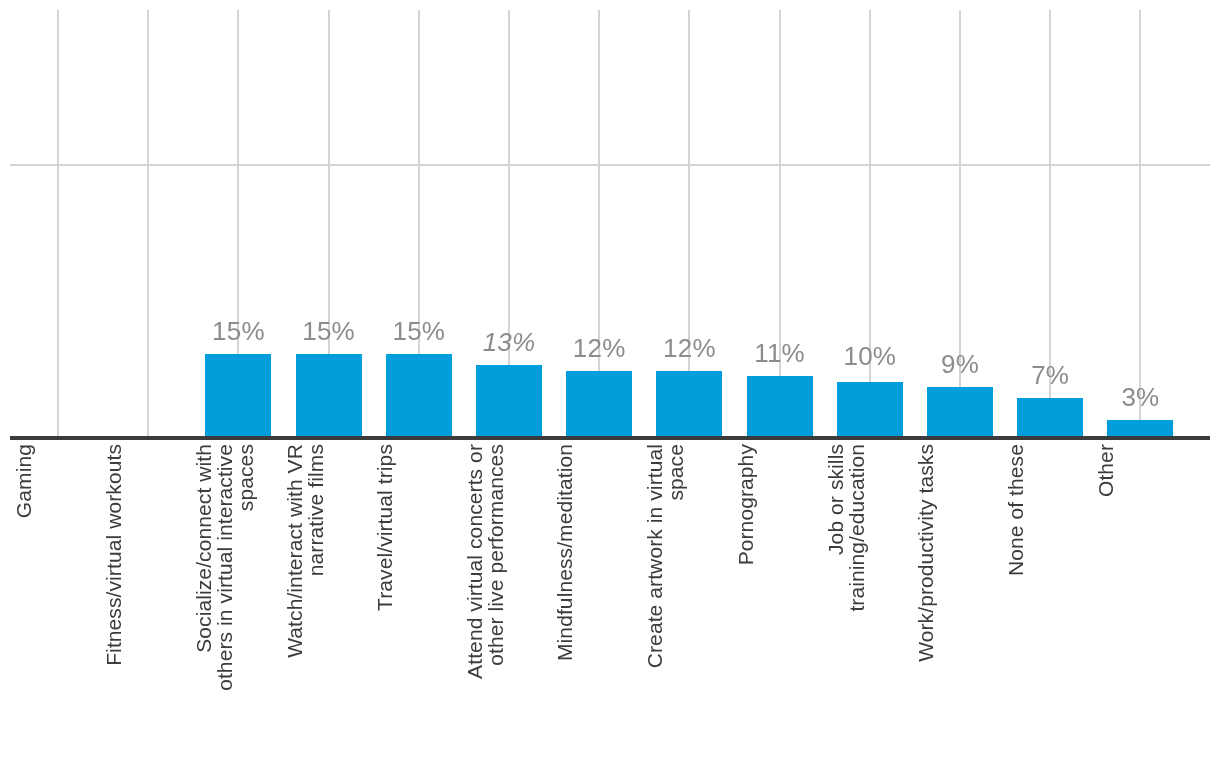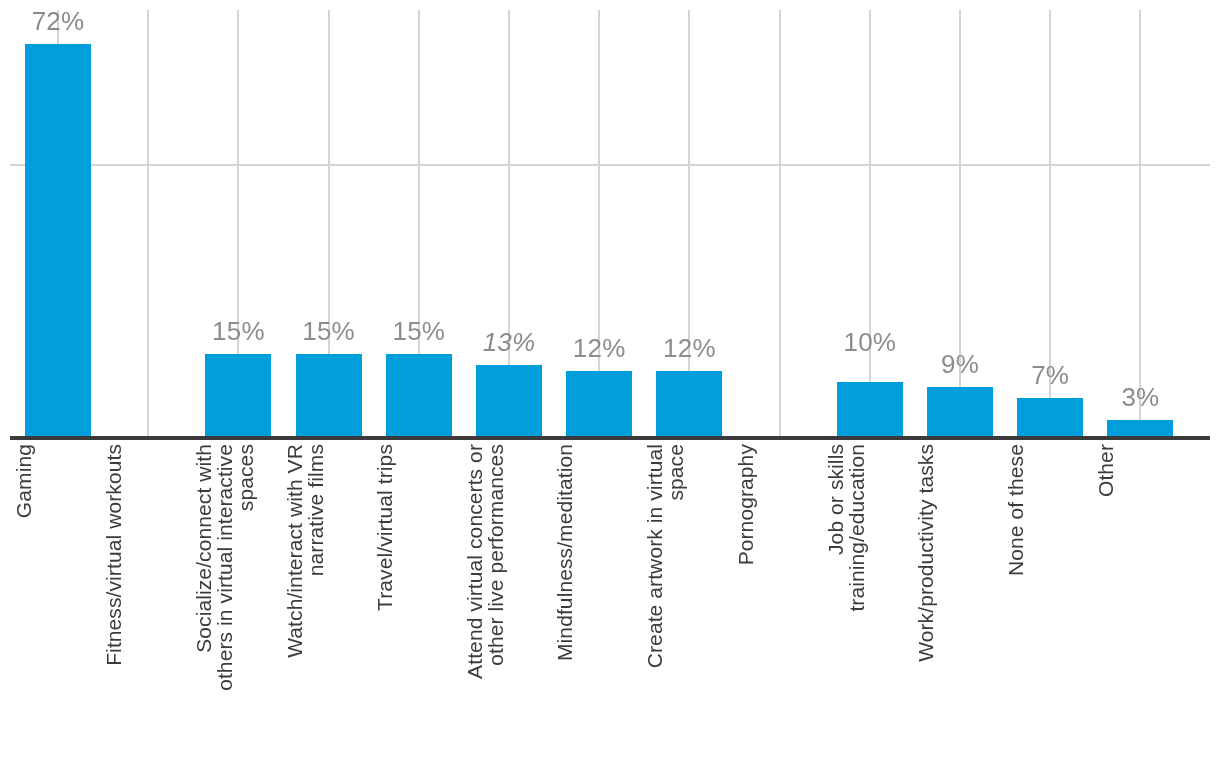--- a/index.html
+++ b/index.html
@@ -139,24 +139,20 @@
       <div class="gridline-v" style="left: 768.6px;"></div>
       <div class="gridline-v" style="left: 858.8px;"></div>
       <div class="gridline-v" style="left: 949px;"></div>
       <div class="gridline-v" style="left: 1039.2px;"></div>
       <div class="gridline-v" style="left: 1129.4px;"></div>
     </div>
 
   <div class="baseline"></div>
 
   <div class="bars-layer">
-      <div class="bar-col" style="left: 25px; width: 66px;">
-        <div class="bar" style="height: 391.968px; background: rgb(0, 159, 219);"></div>
-        <div class="bar-value" style="color: rgb(140, 140, 140); bottom: 401.968px;">72%</div>
-      </div>
       <div class="bar-col" style="left: 205.4px; width: 66px;">
         <div class="bar" style="height: 81.66px; background: rgb(0, 159, 219);"></div>
         <div class="bar-value" style="color: rgb(140, 140, 140); bottom: 91.66px;">15%</div>
       </div>
       <div class="bar-col" style="left: 295.6px; width: 66px;">
         <div class="bar" style="height: 81.66px; background: rgb(0, 159, 219);"></div>
         <div class="bar-value" style="color: rgb(140, 140, 140); bottom: 91.66px;">15%</div>
       </div>
       <div class="bar-col" style="left: 385.8px; width: 66px;">
         <div class="bar" style="height: 81.66px; background: rgb(0, 159, 219);"></div>
@@ -167,23 +163,27 @@
         <div class="bar-value" style="color: rgb(140, 140, 140); bottom: 80.772px;">13%</div>
       </div>
       <div class="bar-col" style="left: 566.2px; width: 66px;">
         <div class="bar" style="height: 65.328px; background: rgb(0, 159, 219);"></div>
         <div class="bar-value" style="color: rgb(140, 140, 140); bottom: 75.328px;">12%</div>
       </div>
       <div class="bar-col" style="left: 656.4px; width: 66px;">
         <div class="bar" style="height: 65.328px; background: rgb(0, 159, 219);"></div>
         <div class="bar-value" style="color: rgb(140, 140, 140); bottom: 75.328px;">12%</div>
       </div>
+      <div class="bar-col" style="left: 746.6px; width: 66px;">
+        <div class="bar" style="height: 59.884px; background: rgb(0, 159, 219);"></div>
+        <div class="bar-value" style="color: rgb(140, 140, 140); bottom: 69.884px;">11%</div>
+      </div>
       <div class="bar-col" style="left: 836.8px; width: 66px;">
         <div class="bar" style="height: 54.44px; background: rgb(0, 159, 219);"></div>
-        <div class="bar-value" style="color: rgb(140, 140, 140); bottom: 81px;">10%</div>
+        <div class="bar-value" style="color: rgb(140, 140, 140); bottom: 67px;">10%</div>
       </div>
       <div class="bar-col" style="left: 927px; width: 66px;">
         <div class="bar" style="height: 48.996px; background: rgb(0, 159, 219);"></div>
         <div class="bar-value" style="color: rgb(140, 140, 140); bottom: 58.996px;">9%</div>
       </div>
       <div class="bar-col" style="left: 1017.2px; width: 66px;">
         <div class="bar" style="height: 38.108px; background: rgb(0, 159, 219);"></div>
         <div class="bar-value" style="color: rgb(140, 140, 140); bottom: 48.108px;">7%</div>
       </div>
       <div class="bar-col" style="left: 1107.4px; width: 66px;">

